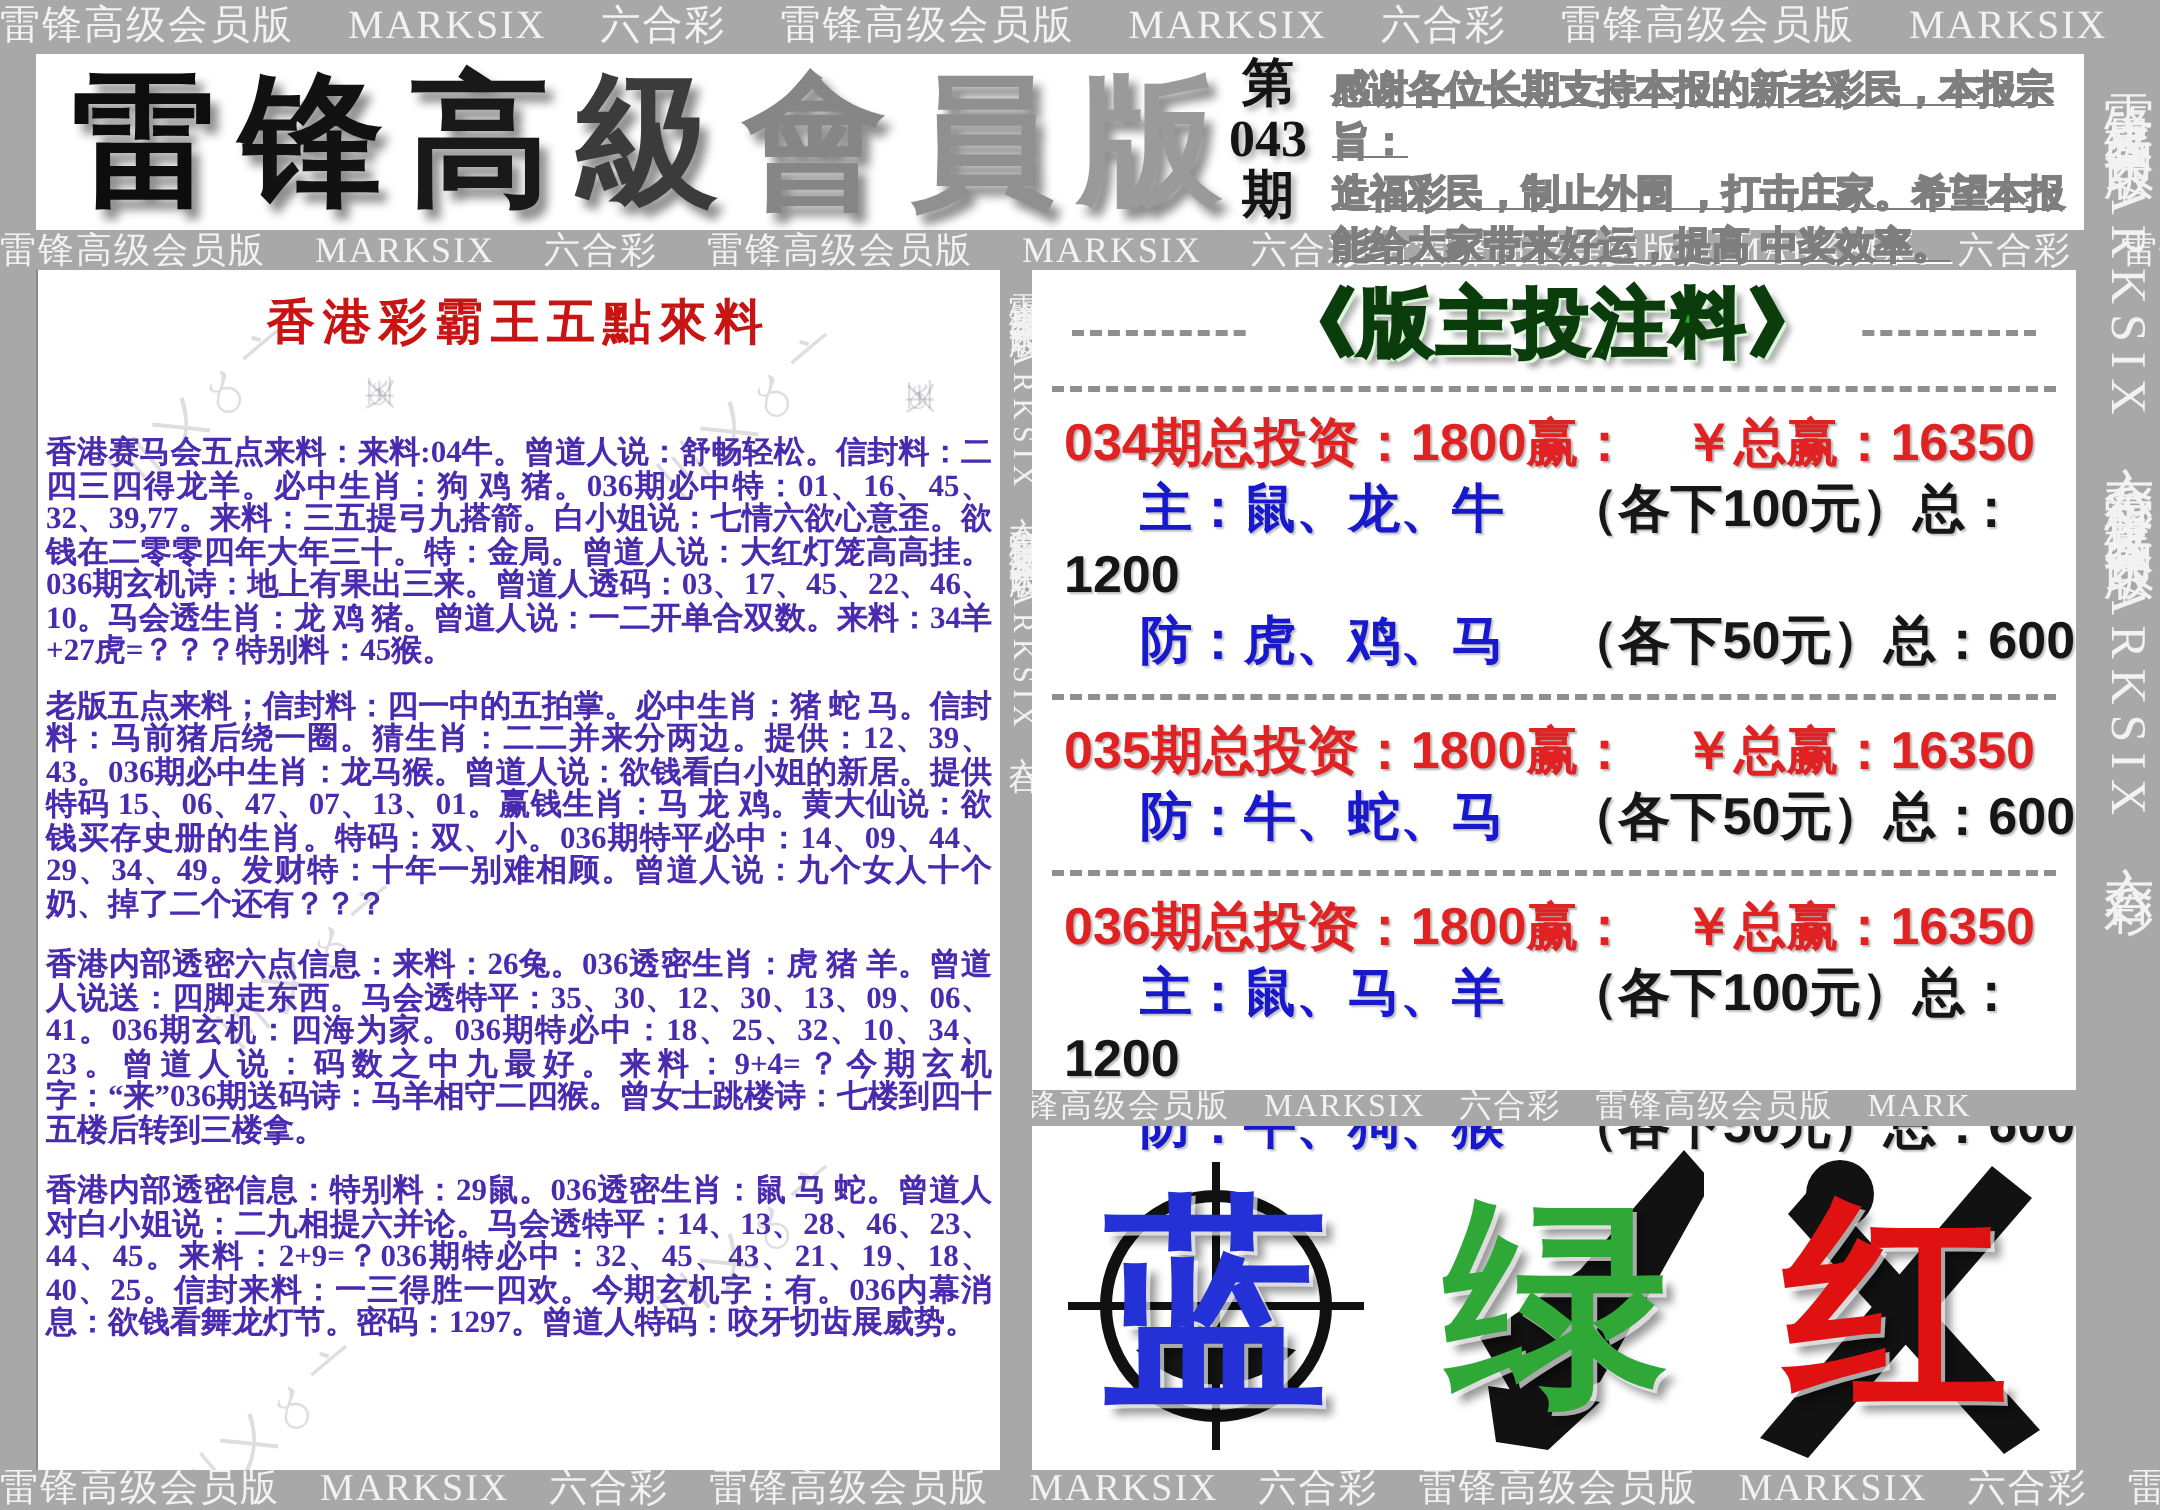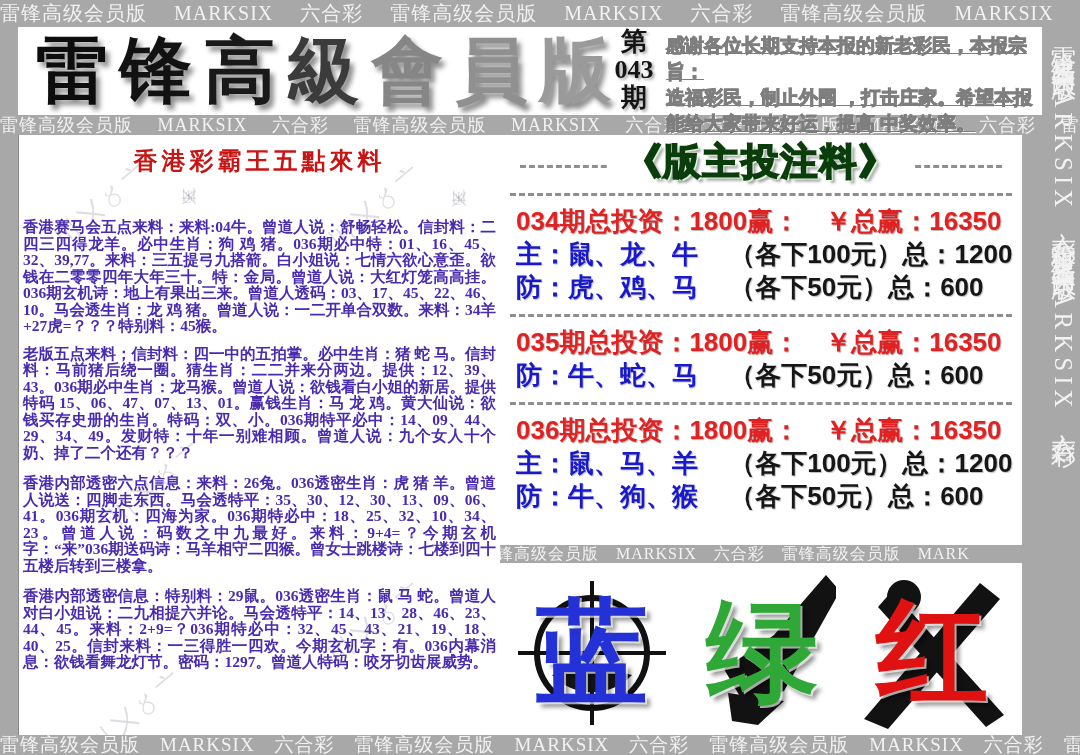--- a/index.html
+++ b/index.html
@@ -30,32 +30,32 @@
   .left-panel{position:absolute;left:18px;top:135px;width:482px;height:600px;background:#fff;
               box-sizing:border-box;padding:8px 4px 0 4px;overflow:hidden;border-left:1px solid #8a8a8a;}
   .left-title{text-align:center;color:#c91414;font-size:24px;font-weight:900;letter-spacing:4px;
               font-family:"Liberation Serif",serif;margin:2px 0 42px 0;}
   .left-par{color:#4a2bb0;font-weight:700;font-size:15.5px;line-height:16.5px;text-align:justify;
             font-family:"Liberation Serif",serif;margin:0 0 11px 0;}
   .wm{position:absolute;color:rgba(100,100,125,.22);font-size:24px;letter-spacing:5px;pointer-events:none;}
   .wm.r{transform:rotate(-40deg);}
   .wm.v{writing-mode:vertical-rl;font-size:15px;letter-spacing:2px;}
   
-  .right-panel{position:absolute;left:500px;top:135px;width:522px;height:600px;background:#fff;
+  .right-panel{position:absolute;left:516px;top:135px;width:522px;height:600px;background:#fff;
                box-sizing:border-box;font-family:"Liberation Sans",sans-serif;overflow:hidden;}
   .rp-title{position:relative;z-index:2;margin:2px auto 0 auto;display:table;background:#fff;
             padding:0 16px;font-size:37px;font-weight:900;color:#28a828;letter-spacing:2px;
             -webkit-text-stroke:1.8px #0b3c0b;text-shadow:2px 2px 0 #d9f7d9,4px 4px 3px rgba(0,0,0,.4);}
   .dashes{border-top:3px dashed #8f8f8f;height:0;margin:6px 10px;}
   .dashes-behind{position:absolute;left:10px;right:10px;top:24px;z-index:1;}
   .sec{padding:2px 0 4px 16px;}
   .sec-invest{color:#e02222;font-size:26px;font-weight:700;line-height:34px;
               text-shadow:1px 1px 1px rgba(0,0,0,.3);}
   .sec-row{font-size:26px;font-weight:700;line-height:33px;}
-  .sec-blue{color:#1818cc;text-shadow:1px 1px 1px rgba(0,0,0,.25);}
+  .sec-blue{color:#1818cc;text-shadow:1px 1px 1px rgba(0,0,0,.25);margin-left:38px;}
   .sec-black{color:#161616;margin-left:24px;text-shadow:1px 1px 1px rgba(0,0,0,.25);}
   .rp-band{position:absolute;left:-20px;top:410px;width:562px;height:18px;background:#a8a8a8;
            color:#f2f2f2;font-family:"Liberation Serif",serif;font-size:16px;line-height:18px;
            white-space:nowrap;overflow:hidden;letter-spacing:1px;}
   
   .art-row{position:absolute;left:18px;top:438px;width:488px;height:158px;display:flex;
            justify-content:center;gap:22px;}
   .art-item{position:relative;width:148px;height:158px;}
   .art-item svg{position:absolute;left:0;top:0;}
   .art-char{position:absolute;left:0;top:0;width:100%;height:100%;display:flex;align-items:center;

